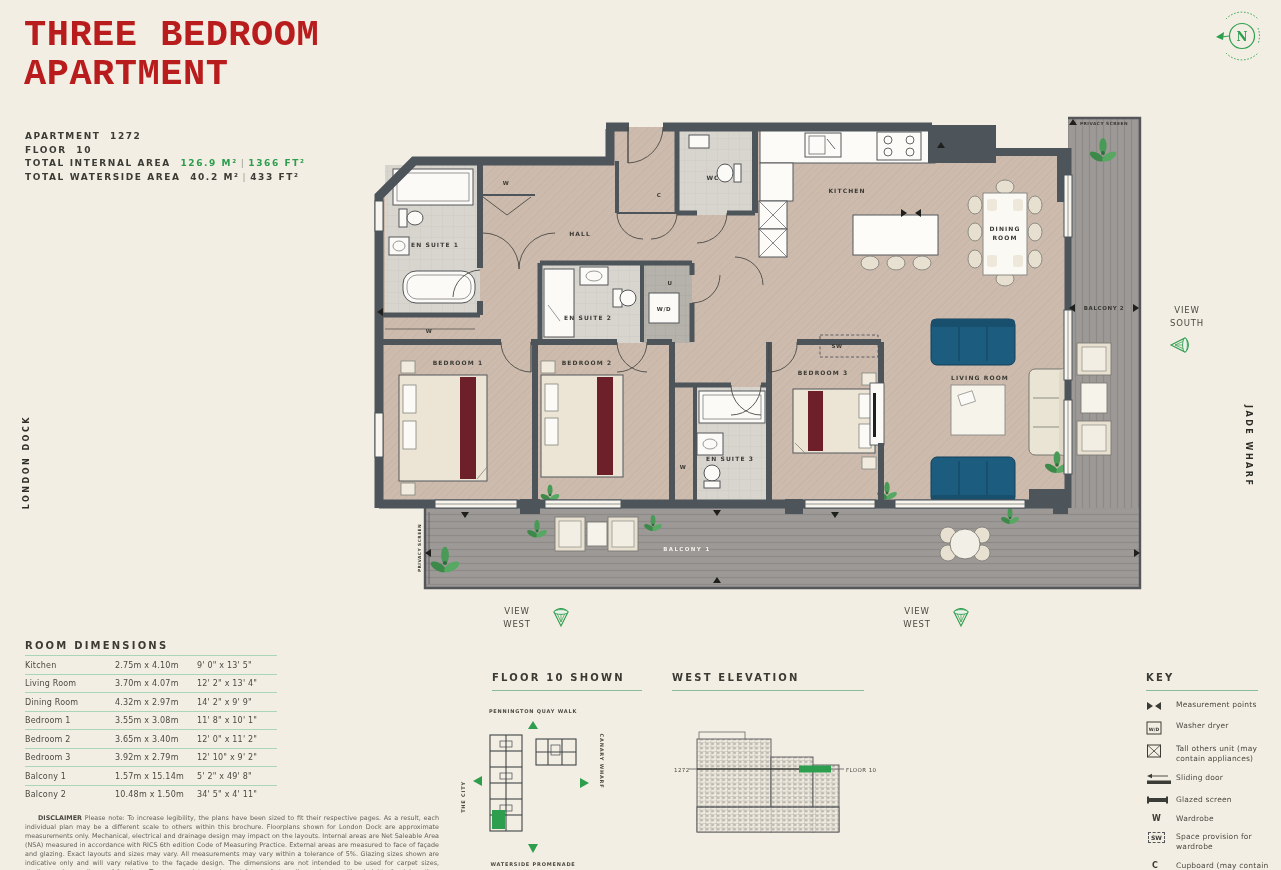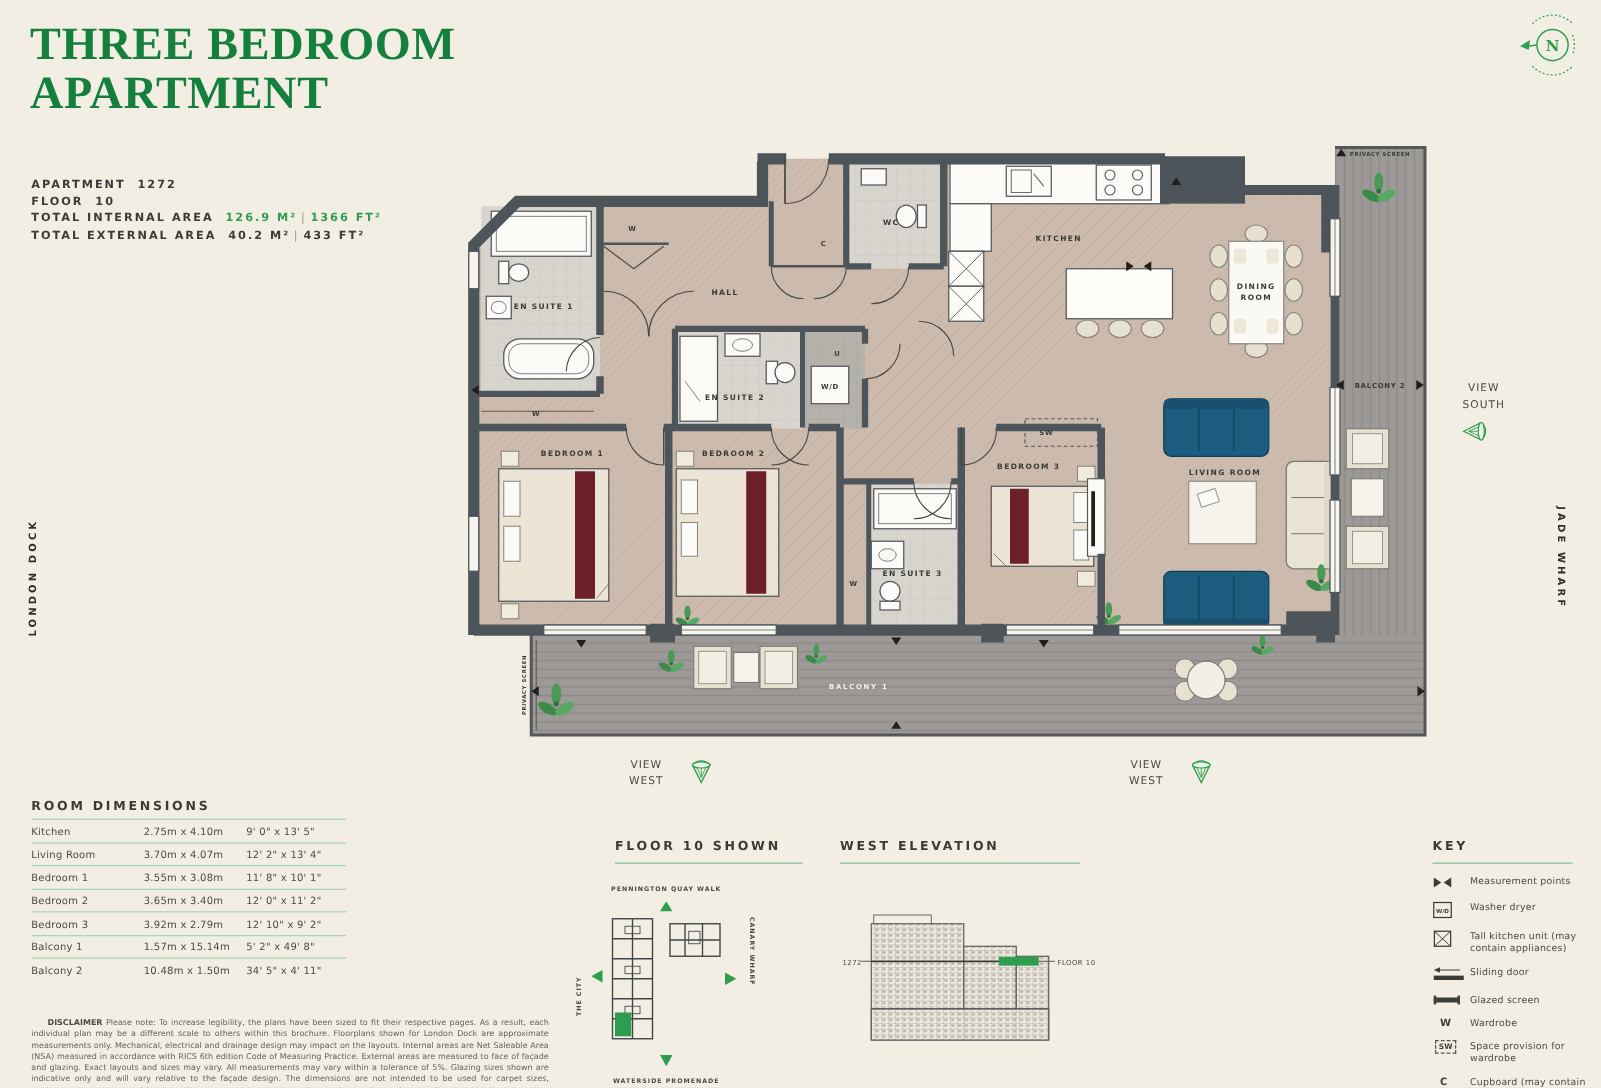--- a/index.html
+++ b/index.html
@@ -1,22 +1,22 @@
 <!DOCTYPE html>
 <html><head>
 <meta charset="utf-8">
 <style>
   html,body{margin:0;padding:0;background:#e8e4d9;}
   #page{position:relative;width:1281px;height:870px;background:#f3eee3;overflow:hidden;
         font-family:"DejaVu Sans","Liberation Sans",sans-serif;color:#3b3b35;}
   
-  .title{position:absolute;left:24px;top:16px;font-family:Liberation Serif, serif;
-         font-weight:700;font-size:37px;line-height:1.06;color:#15803d;letter-spacing:.5px;}
+  .title{position:absolute;left:24px;top:16px;font-family:Liberation Mono, monospace;
+         font-weight:700;font-size:37px;line-height:1.06;color:#b91c1c;letter-spacing:.5px;}
   .apt-info{position:absolute;left:25px;top:130px;font-size:9px;font-weight:700;
-            letter-spacing:1.6px;line-height:1.5;color:#3c3c37;margin-top:12px;}
+            letter-spacing:1.6px;line-height:1.5;color:#3c3c37;}
   .apt-info .green{color:#2d9e4e;}
   .apt-info .sep{color:#9a9a90;padding:0 3px;font-weight:400;}
   
   .side-label{position:absolute;font-size:8px;font-weight:700;letter-spacing:2.5px;color:#2e2e29;}
   .side-label.left{left:22px;top:415px;writing-mode:vertical-rl;transform:rotate(180deg);}
   .side-label.right{left:1244px;top:405px;writing-mode:vertical-rl;}
   
   .section-title{font-size:10px;font-weight:700;letter-spacing:2.2px;color:#3b3b35;
                  border-bottom:1px solid #86bd97;padding-bottom:7px;}
   .dims{position:absolute;left:25px;top:640px;width:252px;}
@@ -62,21 +62,21 @@
     </div>
     <div>
       <span>FLOOR</span>&nbsp;
       <span>10</span>
     </div>
     <div>
       <span>TOTAL INTERNAL AREA</span>&nbsp;
       <span class="green">126.9 M²</span><span class="sep">|</span><span class="green">1366 FT²</span>
     </div>
     <div>
-      <span>TOTAL EXTERNAL AREA</span>&nbsp;
+      <span>TOTAL WATERSIDE AREA</span>&nbsp;
       <span>40.2 M²</span><span class="sep">|</span><span>433 FT²</span>
     </div>
   </div>
 
   <svg style="position:absolute;left:1212px;top:6px;" width="58" height="58" viewBox="0 0 58 58">
     <circle cx="30" cy="30" r="12.5" fill="none" stroke="#2d9e4e" stroke-width="1.2"></circle>
     <path d="M14,13 A22,22 0 0 1 46,13" fill="none" stroke="#2d9e4e" stroke-width="1" stroke-dasharray="1.5,1.8"></path>
     <path d="M14,47 A22,22 0 0 0 46,47" fill="none" stroke="#2d9e4e" stroke-width="1" stroke-dasharray="1.5,1.8"></path>
     <path d="M46,22 A22,22 0 0 1 46,38" fill="none" stroke="#2d9e4e" stroke-width="1" stroke-dasharray="1.5,1.8"></path>
     <line x1="10" y1="31" x2="17" y2="30" stroke="#2d9e4e" stroke-width="1.2"></line>
@@ -443,20 +443,25 @@
       <span>Kitchen</span>
       <span>2.75m x 4.10m</span>
       <span>9' 0" x 13' 5"</span>
     </div>
     <div class="dims-row">
       <span>Living Room</span>
       <span>3.70m x 4.07m</span>
       <span>12' 2" x 13' 4"</span>
     </div>
     <div class="dims-row">
+      <span>Dining Room</span>
+      <span>4.32m x 2.97m</span>
+      <span>14' 2" x 9' 9"</span>
+    </div>
+    <div class="dims-row">
       <span>Bedroom 1</span>
       <span>3.55m x 3.08m</span>
       <span>11' 8" x 10' 1"</span>
     </div>
     <div class="dims-row">
       <span>Bedroom 2</span>
       <span>3.65m x 3.40m</span>
       <span>12' 0" x 11' 2"</span>
     </div>
     <div class="dims-row">
@@ -567,21 +572,21 @@
       <span class="key-lbl">Washer dryer</span>
     </div>
 
     <div class="key-item">
       <span class="key-sym">
         <svg width="16" height="14" viewBox="0 0 16 14">
             <rect x="1.5" y="1" width="13" height="12" fill="none" stroke="#3c3c37" stroke-width="1"></rect>
             <path d="M1.5,1 L14.5,13 M14.5,1 L1.5,13" stroke="#3c3c37" stroke-width="0.8"></path>
           </svg>
       </span>
-      <span class="key-lbl">Tall kitchen unit (may contain appliances)</span>
+      <span class="key-lbl">Tall others unit (may contain appliances)</span>
     </div>
 
     <div class="key-item">
       <span class="key-sym">
         <svg width="26" height="13" viewBox="0 0 26 13">
             <line x1="4" y1="3" x2="22" y2="3" stroke="#3c3c37" stroke-width="0.9"></line>
             <polygon points="1,3 6,0.8 6,5.2" fill="#3c3c37"></polygon>
             <rect x="1" y="7.5" width="24" height="3.5" fill="#3c3c37"></rect>
           </svg>
       </span>

